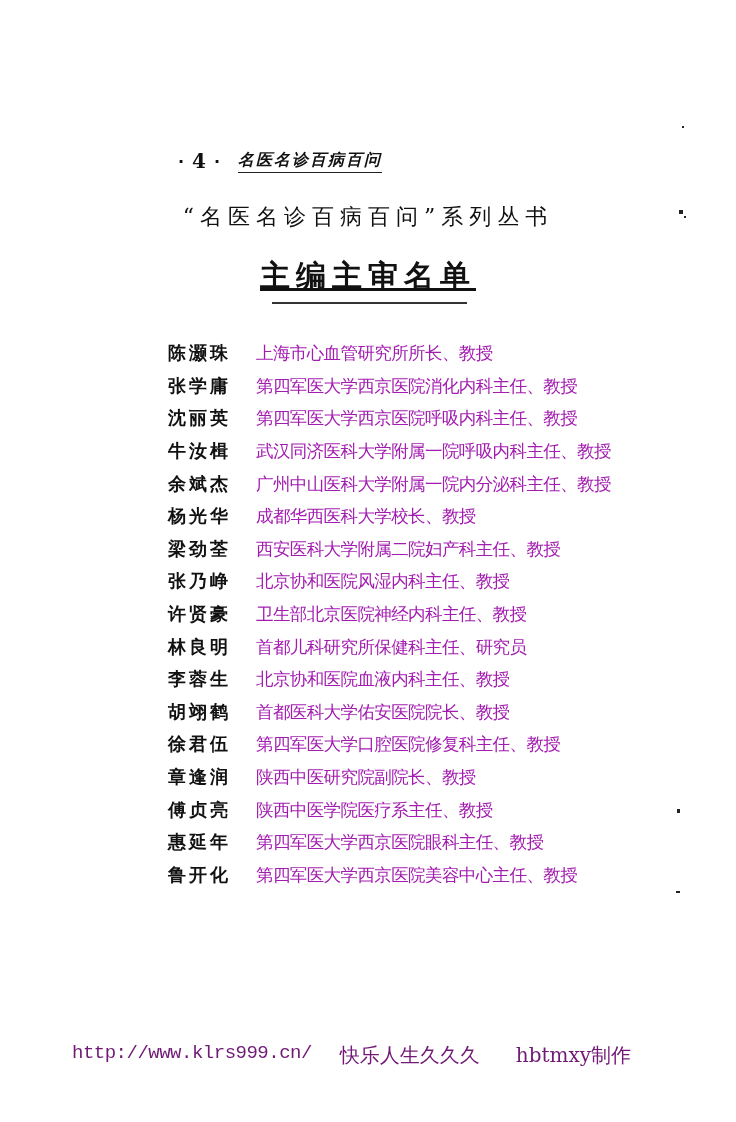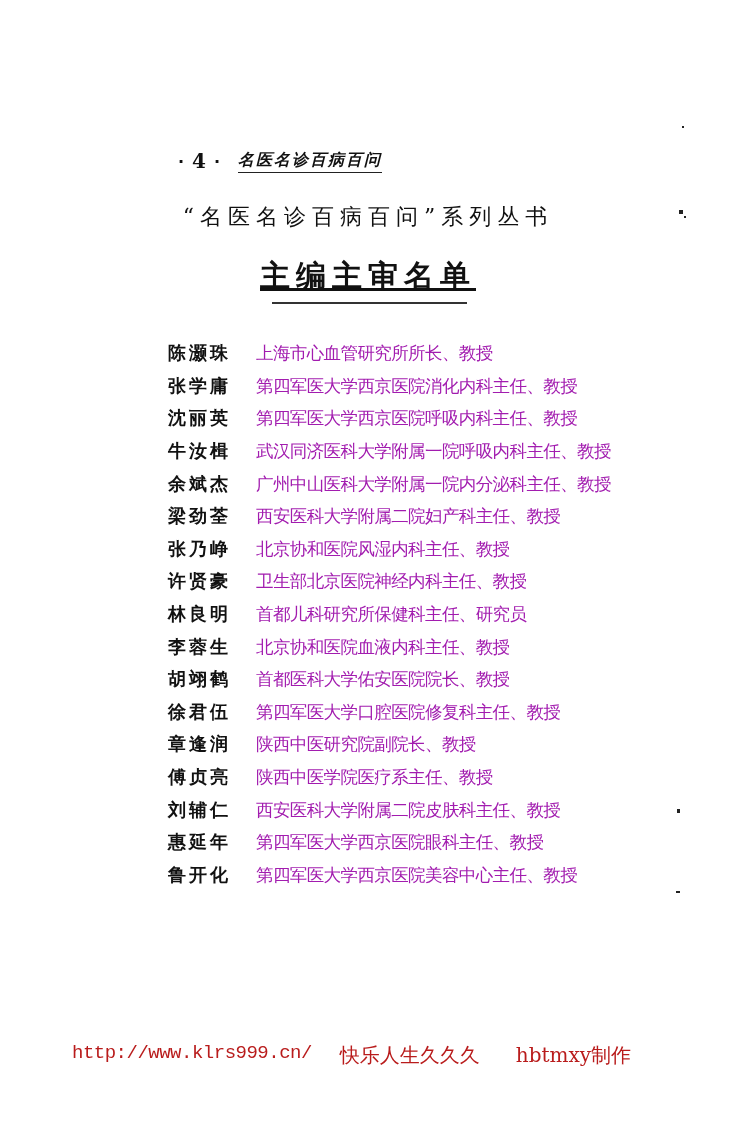--- a/index.html
+++ b/index.html
@@ -38,21 +38,21 @@
     .name {
       width: 88px; font-size: 18px; font-weight: bold; letter-spacing: 3px;
       font-family: "DejaVu Serif", serif;
     }
     .title {
       font-size: 17.5px; letter-spacing: -0.6px; color: #a21caf;
       font-family: "DejaVu Sans", sans-serif;
     }
     .footer {
       position: absolute; left: 72px; top: 1042px; font-size: 20px;
-      font-family: "DejaVu Serif", serif; color: #b91c1c; white-space: pre;
+      font-family: "DejaVu Serif", serif; color: #701a75; white-space: pre;
       display: flex; gap: 0;
     }
     .footer .url { font-family: "Liberation Mono", monospace; font-size: 19px; letter-spacing: -0.5px; }
     .footer .slogan { margin-left: 28px; }
     .footer .credit { margin-left: 36px; }
     .speck { position: absolute; background: #222; }
   </style>
 </head>
 <body>
 
@@ -83,20 +83,24 @@
     </div>
   <div class="row">
       <span class="name">牛汝楫</span>
       <span class="title">武汉同济医科大学附属一院呼吸内科主任、教授</span>
     </div>
   <div class="row">
       <span class="name">余斌杰</span>
       <span class="title">广州中山医科大学附属一院内分泌科主任、教授</span>
     </div>
   <div class="row">
+      <span class="name">杨光华</span>
+      <span class="title">成都华西医科大学校长、教授</span>
+    </div>
+  <div class="row">
       <span class="name">梁劲荃</span>
       <span class="title">西安医科大学附属二院妇产科主任、教授</span>
     </div>
   <div class="row">
       <span class="name">张乃峥</span>
       <span class="title">北京协和医院风湿内科主任、教授</span>
     </div>
   <div class="row">
       <span class="name">许贤豪</span>
       <span class="title">卫生部北京医院神经内科主任、教授</span>
@@ -119,24 +123,20 @@
     </div>
   <div class="row">
       <span class="name">章逢润</span>
       <span class="title">陕西中医研究院副院长、教授</span>
     </div>
   <div class="row">
       <span class="name">傅贞亮</span>
       <span class="title">陕西中医学院医疗系主任、教授</span>
     </div>
   <div class="row">
-      <span class="name">刘辅仁</span>
-      <span class="title">西安医科大学附属二院皮肤科主任、教授</span>
-    </div>
-  <div class="row">
       <span class="name">惠延年</span>
       <span class="title">第四军医大学西京医院眼科主任、教授</span>
     </div>
   <div class="row">
       <span class="name">鲁开化</span>
       <span class="title">第四军医大学西京医院美容中心主任、教授</span>
     </div>
 </div>
 
 <div class="footer">

